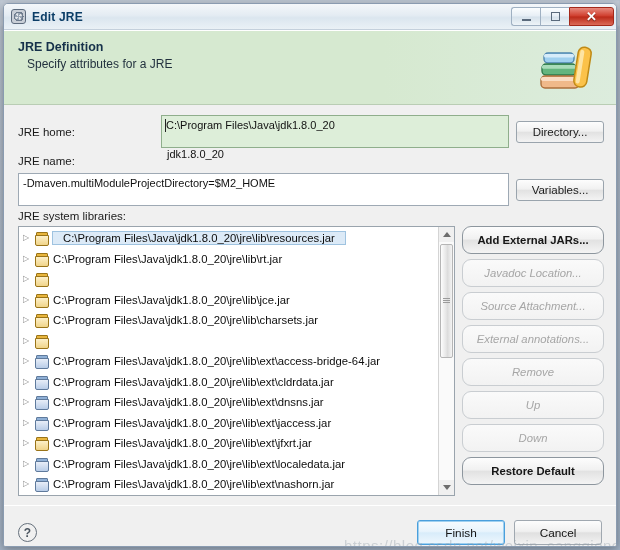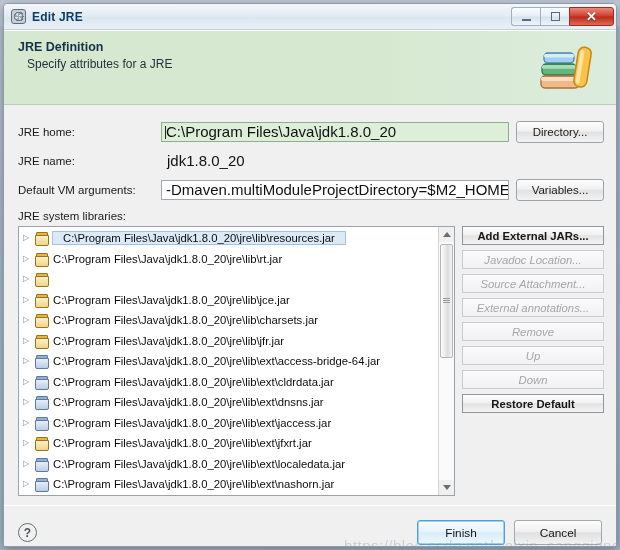--- a/index.html
+++ b/index.html
@@ -101,23 +101,23 @@
   .banner-text { flex: 1 1 auto; }
   .banner-title { font-size: 12.5px; font-weight: bold; color: #16314a; }
   .banner-sub { font-size: 12px; color: #23323f; margin-top: 3px; padding-left: 9px; }
   .books { position: absolute; right: 18px; top: 10px; width: 58px; height: 52px; }
 
   
   .fields { padding: 12px 12px 0 14px; }
   .field-row { display: flex; align-items: center; height: 29px; }
   .field-label { font-size: 11.5px; color: #1a1a1a; width: 143px; flex: 0 0 143px; }
   .field-input {
-    flex: 1 1 auto; height: 20px;
+    flex: 1 1 auto; height: 33px;
     border: 1px solid #9ea9b4;
-    background: #fff; font-size: 15px; color: #111;
+    background: #fff; font-size: 11px; color: #111;
     padding: 0 4px; line-height: 18px;
     white-space: nowrap; overflow: hidden;
   }
   .field-input.greenfill { background: #ddeed9; border-color: #8fae8c; position: relative; }
   .field-input.greenfill::before {
     content: ""; position: absolute; left: 3px; top: 3px;
     width: 1px; height: 13px; background: #222;
   }
   .field-input.plain { border-color: transparent; background: transparent; padding-left: 5px; }
   .field-btn {
@@ -180,22 +180,22 @@
     display:flex; align-items:center; justify-content:center;
   }
   .grip { width:7px; height:6px;
     background: repeating-linear-gradient(to bottom,#9b9b9b 0 1px, transparent 1px 2px); }
 
   .side-buttons {
     flex: 0 0 142px; margin-left: 7px;
     display: flex; flex-direction: column; gap: 5px;
   }
   .side-btn {
-    height: 19px; font-size: 11.3px;
-    border: 1px solid #a3abb3; border-radius: 0;
+    height: 28px; font-size: 11.3px;
+    border: 1px solid #a3abb3; border-radius: 9px;
     background: linear-gradient(to bottom, #fdfdfd 0%, #f1f1f1 45%, #e2e2e2 52%, #f4f4f4 100%);
     color: #161616;
     display: flex; align-items: center; justify-content: center;
     white-space: nowrap; overflow: hidden;
   }
   .side-btn.disabled { color: #a6a6a6; border-color: #c9cdd1;
     background: linear-gradient(to bottom,#fafafa,#f2f2f2); font-style: italic; }
   .side-btn.strong { font-weight: bold; border-color: #8d969e; }
 
   
@@ -284,21 +284,20 @@
         <div class="field-btn">Directory...</div>
       </div>
 
       <div class="field-row">
         <div class="field-label">JRE name:</div>
         <div class="field-input plain">jdk1.8.0_20</div>
         <div class="field-btn ghost"></div>
       </div>
 
       <div class="field-row">
-        <div class="field-label">Default VM arguments:</div>
         <div class="field-input">-Dmaven.multiModuleProjectDirectory=$M2_HOME</div>
         <div class="field-btn">Variables...</div>
       </div>
 
     </div>
 
     <div class="libs-label">JRE system libraries:</div>
 
     <div class="list-area">
 
@@ -324,21 +323,20 @@
               <span class="lib-text">C:\Program Files\Java\jdk1.8.0_20\jre\lib\jce.jar</span>
             </div>
             <div class="lib-row">
               <span class="tri">▷</span>
               <span class="jar-ico"></span>
               <span class="lib-text">C:\Program Files\Java\jdk1.8.0_20\jre\lib\charsets.jar</span>
             </div>
             <div class="lib-row">
               <span class="tri">▷</span>
               <span class="jar-ico"></span>
-              <span class="lib-text">C:\Program Files\Java\jdk1.8.0_20\jre\lib\jfr.jar</span>
             </div>
             <div class="lib-row">
               <span class="tri">▷</span>
               <span class="jar-ico blue"></span>
               <span class="lib-text">C:\Program Files\Java\jdk1.8.0_20\jre\lib\ext\access-bridge-64.jar</span>
             </div>
             <div class="lib-row">
               <span class="tri">▷</span>
               <span class="jar-ico blue"></span>
               <span class="lib-text">C:\Program Files\Java\jdk1.8.0_20\jre\lib\ext\cldrdata.jar</span>

